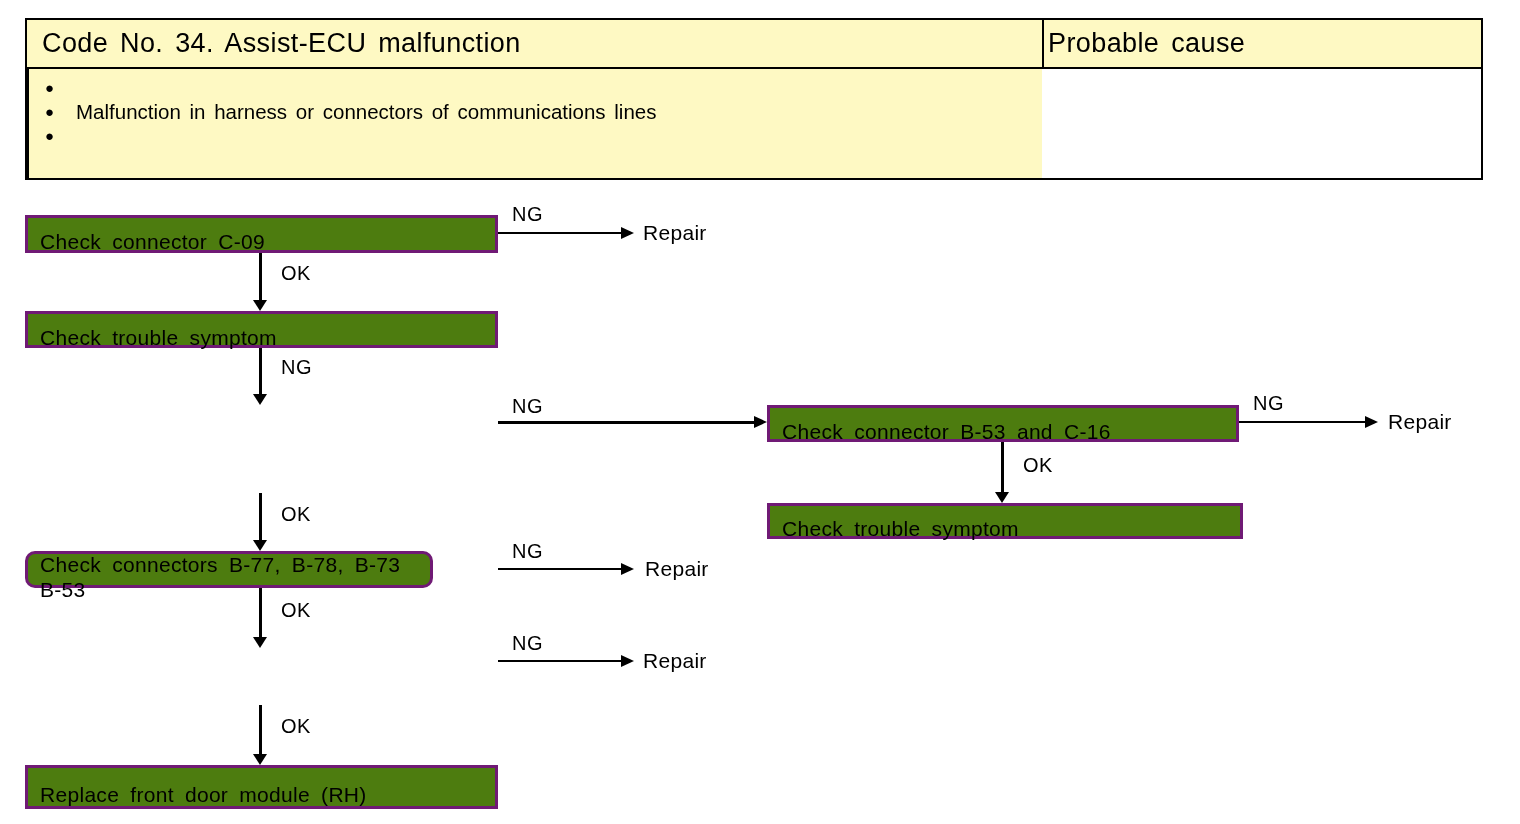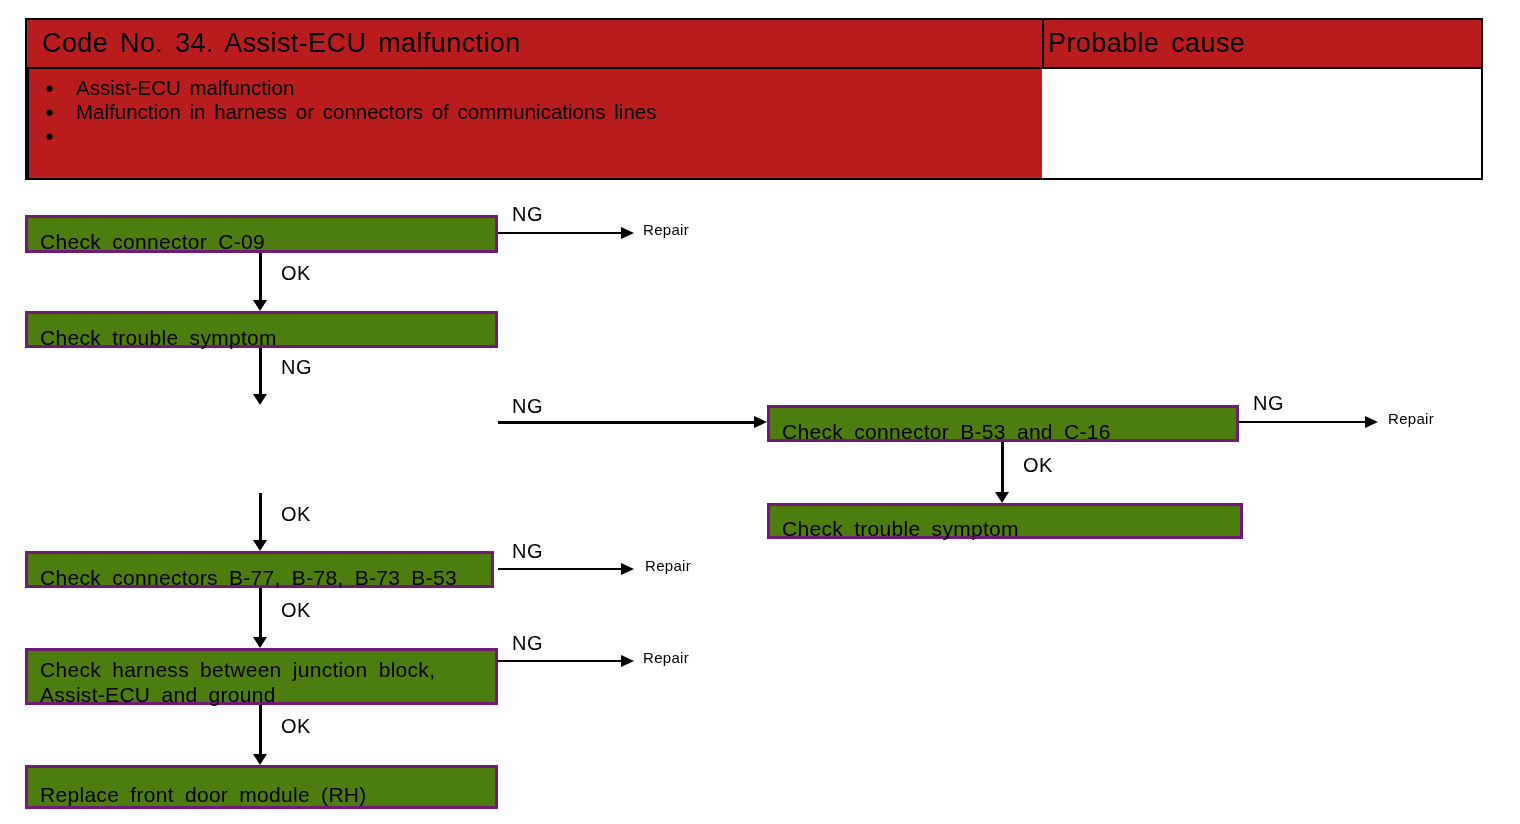--- a/index.html
+++ b/index.html
@@ -8,21 +8,21 @@
   #page {
     position:relative; width:1520px; height:824px; background:#fff; overflow:hidden;
   }
 
   
   .hdr-table {
     position:absolute; left:25px; top:18px; width:1458px; height:162px;
     border:2px solid #000; display:grid;
     grid-template-columns:1015px 1fr; grid-template-rows:49px 1fr;
   }
-  .cell { background:#b91c1c; }
+  .cell { background:#fef9c3; }
   .cell.right { border-left:2px solid #000; }
   .cell.hdr  { border-bottom:2px solid #000; display:flex; align-items:center; }
   .title-text, .cause-title-text {
     font-size:27px; letter-spacing:0.4px; word-spacing:4px; white-space:nowrap;
   }
   .cell-title { padding-left:15px; }
   .cell-cause-hdr { padding-left:4px; }
   .cell-desc { padding:8px 14px 0 15px; font-size:20px; line-height:26px; word-spacing:3px; }
   .cell-causes { padding:7px 44px 0 16px; font-size:20.5px; line-height:24px; word-spacing:3px; }
   .cause-item { display:flex; }
@@ -44,65 +44,61 @@
     position:absolute; width:0; height:0;
     border-left:7px solid transparent; border-right:7px solid transparent;
     border-top:11px solid #000;
   }
   .ah-right {
     position:absolute; width:0; height:0;
     border-top:6px solid transparent; border-bottom:6px solid transparent;
     border-left:13px solid #000;
   }
   .edge-label { position:absolute; font-size:20px; letter-spacing:0.5px; white-space:nowrap; }
-  .outcome-label { position:absolute; font-size:15px; letter-spacing:0.3px; white-space:nowrap; }
+  .outcome-label { position:absolute; font-size:21px; letter-spacing:0.3px; white-space:nowrap; }
 </style>
 </head>
 <body>
 
 <div id="page">
 
   <div class="hdr-table">
     <div class="cell hdr cell-title">
       <span class="title-text">Code No. 34. Assist-ECU malfunction</span>
     </div>
     <div class="cell hdr right cell-cause-hdr">
       <span class="cause-title-text">Probable cause</span>
     </div>
     <div class="cell right cell-causes">
       <div class="cause-item">
         <span class="cause-bullet">●</span>
-        <span>Assist-ECU malfunction</span>
       </div>
       <div class="cause-item">
         <span class="cause-bullet">●</span>
         <span>Malfunction in harness or connectors of communications lines</span>
       </div>
       <div class="cause-item">
         <span class="cause-bullet">●</span>
       </div>
     </div>
   </div>
 
   <div class="fbox" style="left:25px; top:215px; width:473px; height:38px;">
     <span>Check connector C-09</span>
   </div>
 
   <div class="fbox" style="left:25px; top:311px; width:473px; height:37px;">
     <span>Check trouble symptom</span>
   </div>
 
 
-  <div class="fbox" style="left:25px; top:551px; width:469px; height:37px; padding-right:6px;">
+  <div class="fbox" style="left:25px; top:551px; width:408px; height:37px; padding-right:6px;border-radius:10px;">
     <span>Check connectors B-77, B-78, B-73 B-53</span>
   </div>
 
-  <div class="fbox multiline" style="left:25px; top:648px; width:473px; height:57px;">
-    <span>Check harness between junction block, Assist-ECU and ground</span>
-  </div>
 
   <div class="fbox" style="left:25px; top:765px; width:473px; height:44px;">
     <span>Replace front door module (RH)</span>
   </div>
 
   <div class="fbox" style="left:767px; top:405px; width:472px; height:37px;">
     <span>Check connector B-53 and C-16</span>
   </div>
 
   <div class="fbox" style="left:767px; top:503px; width:476px; height:36px;">

